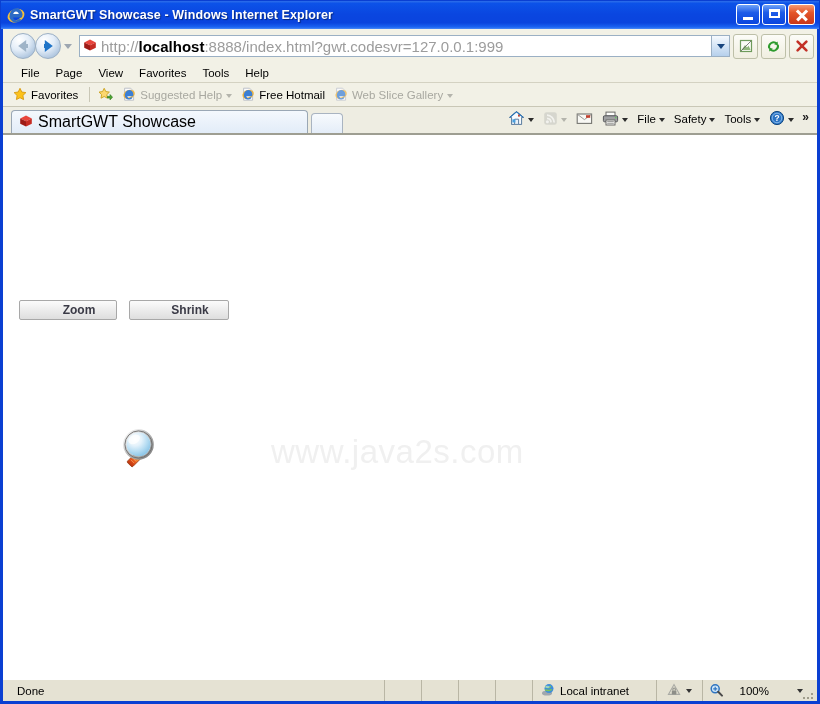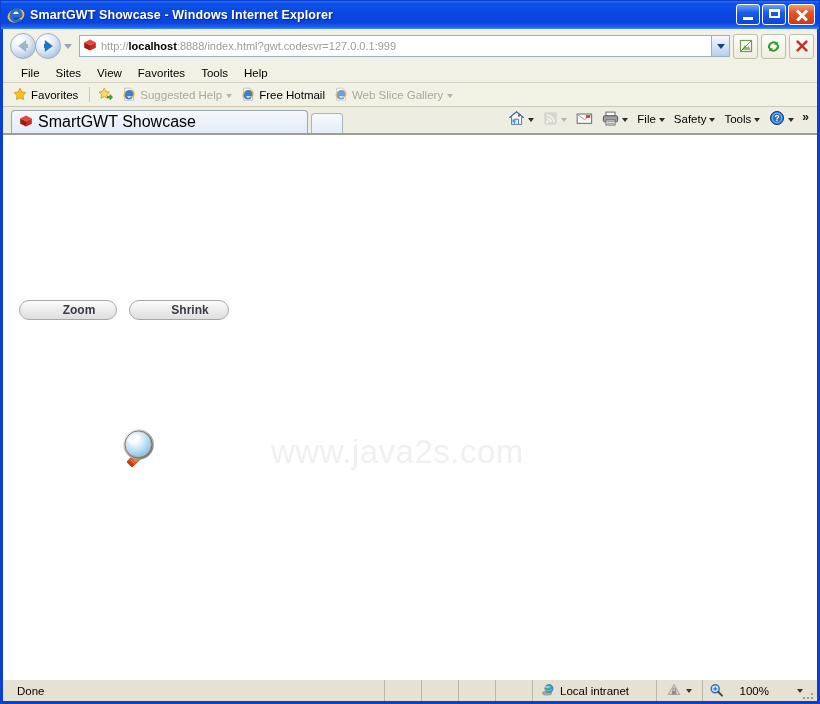--- a/index.html
+++ b/index.html
@@ -169,21 +169,21 @@
     background: #ffffff;
     border: 1px solid #9BB0C4;
     display: flex;
     align-items: center;
     box-sizing: border-box;
     min-width: 0;
   }
   .url-favicon { margin: 0 4px 0 3px; flex: 0 0 14px; }
   .url-text {
     flex: 1 1 auto;
-    font-size: 11px;
+    font-size: 15px;
     color: #9C9C9C;
     white-space: nowrap;
     overflow: hidden;
   }
   .url-text b { color: #000; font-weight: bold; }
   .url-drop {
     width: 17px; height: 20px;
     flex: 0 0 17px;
     background: linear-gradient(to bottom, #F6FAFE 0%, #D5E5F6 50%, #B6D0EC 100%);
     border-left: 1px solid #9BB0C4;
@@ -365,21 +365,21 @@
     background: #ffffff;
     border-top: 1px solid #9E9E92;
     position: relative;
     overflow: hidden;
   }
   .gwt-btn {
     position: absolute;
     height: 20px;
     background: linear-gradient(to bottom, #FBFBFB 0%, #EDEDED 48%, #DEDEDE 100%);
     border: 1px solid #A8A8A8;
-    border-radius: 10px;
+    border-radius: 2px;
     display: flex;
     align-items: center;
     justify-content: center;
     font-size: 12px;
     font-weight: bold;
     color: #3A3A46;
     cursor: pointer;
     box-sizing: border-box;
     padding-left: 22px;
   }
@@ -547,21 +547,21 @@
       <div class="tbtn framed">
         <svg width="14" height="14" viewBox="0 0 14 14">
           <path d="M2.6 2.6 11.4 11.4M11.4 2.6 2.6 11.4" stroke="#C33127" stroke-width="2.6" stroke-linecap="round"></path>
         </svg>
       </div>
 
     </div>
 
     <div class="menubar">
       <span class="menu-item">File</span>
-      <span class="menu-item">Sites</span>
+      <span class="menu-item">Page</span>
       <span class="menu-item">View</span>
       <span class="menu-item">Favorites</span>
       <span class="menu-item">Tools</span>
       <span class="menu-item">Help</span>
     </div>
 
     <div class="favbar">
       <span class="fav-item">
         <span>
           <svg width="14" height="14" viewBox="0 0 14 14">

